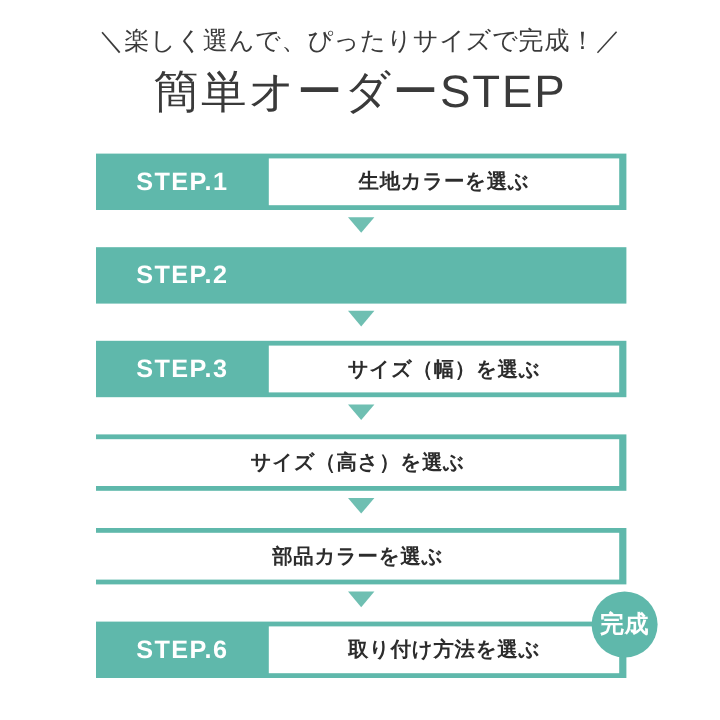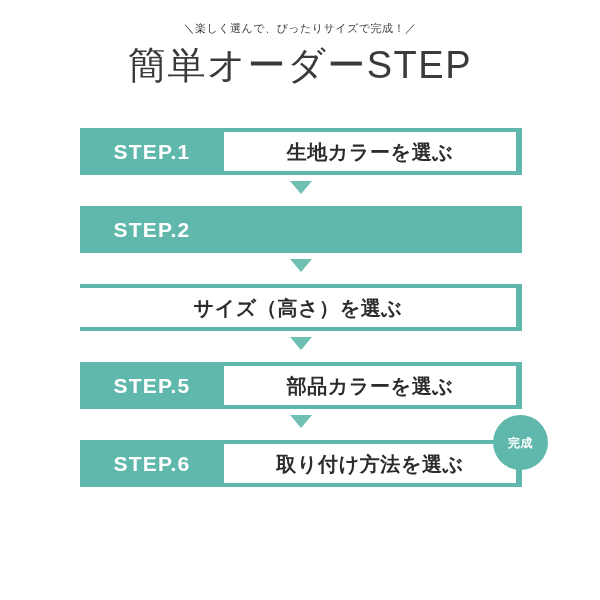--- a/index.html
+++ b/index.html
@@ -22,21 +22,21 @@
 
   
   .header {
     position: absolute;
     top: 22px;
     left: 0;
     width: 600px;
     text-align: center;
   }
   .subtitle {
-    font-size: 11px;
+    font-size: 21px;
     color: #3b3b3b;
     letter-spacing: 0.5px;
     font-weight: 400;
     white-space: nowrap;
     line-height: 1.2;
   }
   .title {
     margin-top: 9px;
     font-size: 38px;
     color: #3a3a3a;
@@ -81,21 +81,21 @@
     flex: 1 1 auto;
     align-self: stretch;
     margin: 4px 6px 4px 0;
     background: #ffffff;
     display: flex;
     align-items: center;
     justify-content: center;
   }
   .step-text {
     color: #2c2c2c;
-    font-size: 20px;
+    font-size: 17px;
     font-weight: bold;
     letter-spacing: 0.6px;
     line-height: 1;
     white-space: nowrap;
   }
 
   
   .arrow {
     position: absolute;
     left: 210px;
@@ -116,21 +116,21 @@
     background: #5fb8ab;
     right: -26px;
     top: -25px;
     display: flex;
     align-items: center;
     justify-content: center;
     z-index: 5;
   }
   .badge-text {
     color: #ffffff;
-    font-size: 12px;
+    font-size: 20px;
     font-weight: bold;
     letter-spacing: 0.5px;
     line-height: 1;
   }
 </style>
 </head>
 <body>
 
 <div class="page">
 
@@ -147,30 +147,36 @@
         <span class="step-text">生地カラーを選ぶ</span>
       </div>
       <div class="arrow"></div>
     </div>
 
     <div class="step-row">
       <div class="step-label">STEP.2</div>
       <div class="arrow"></div>
     </div>
 
+    <div class="step-row">
+      <div class="step-label">STEP.3</div>
+      <div class="step-box">
+        <span class="step-text">サイズ（幅）を選ぶ</span>
+      </div>
+      <div class="arrow"></div>
+    </div>
 
     <div class="step-row">
       <div class="step-box">
         <span class="step-text">サイズ（高さ）を選ぶ</span>
       </div>
       <div class="arrow"></div>
     </div>
 
     <div class="step-row">
-      <div class="step-label">STEP.5</div>
       <div class="step-box">
         <span class="step-text">部品カラーを選ぶ</span>
       </div>
       <div class="arrow"></div>
     </div>
 
     <div class="step-row">
       <div class="step-label">STEP.6</div>
       <div class="step-box">
         <span class="step-text">取り付け方法を選ぶ</span>

